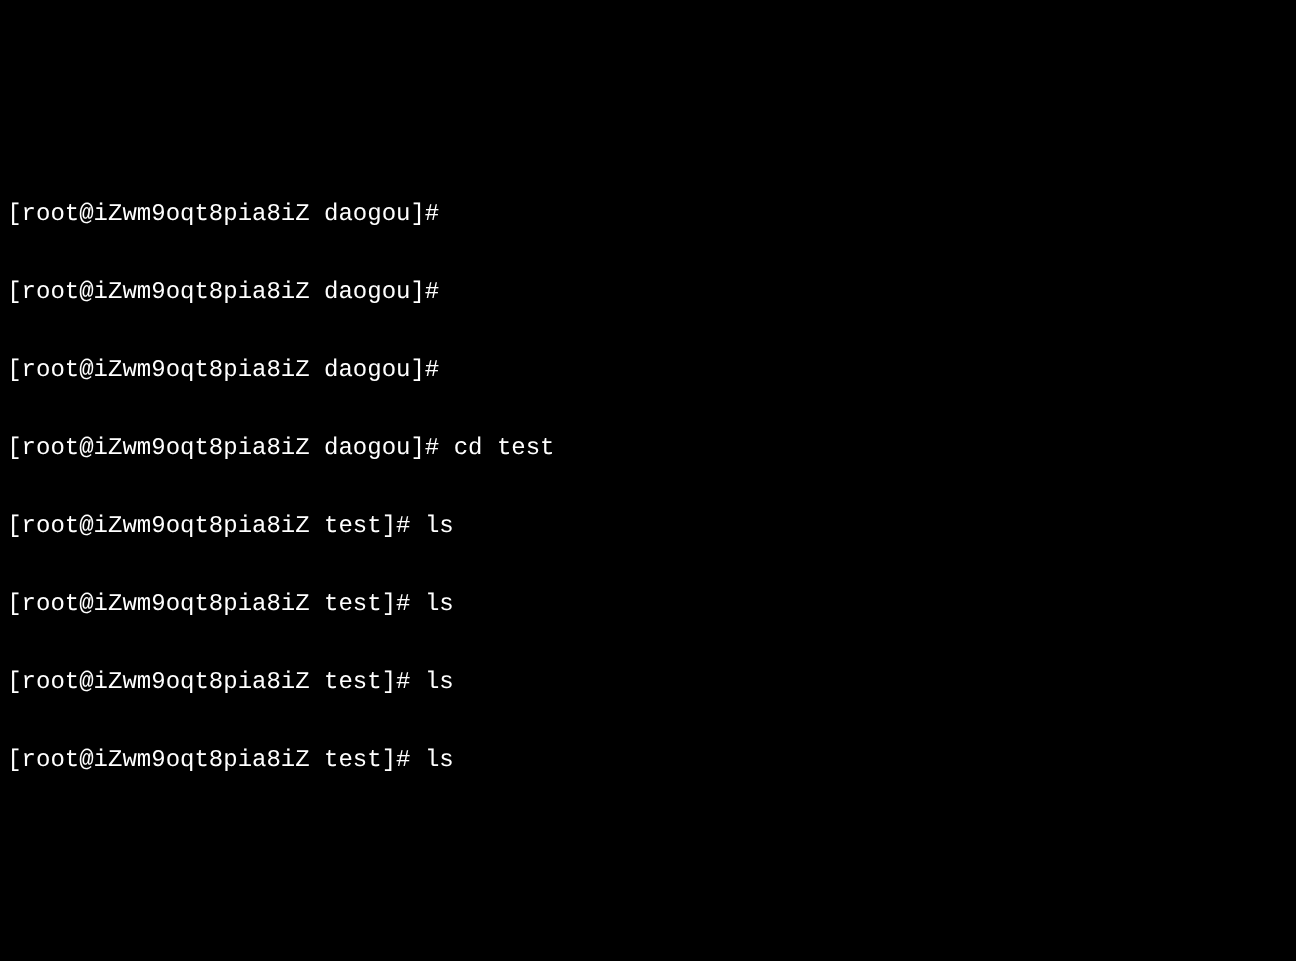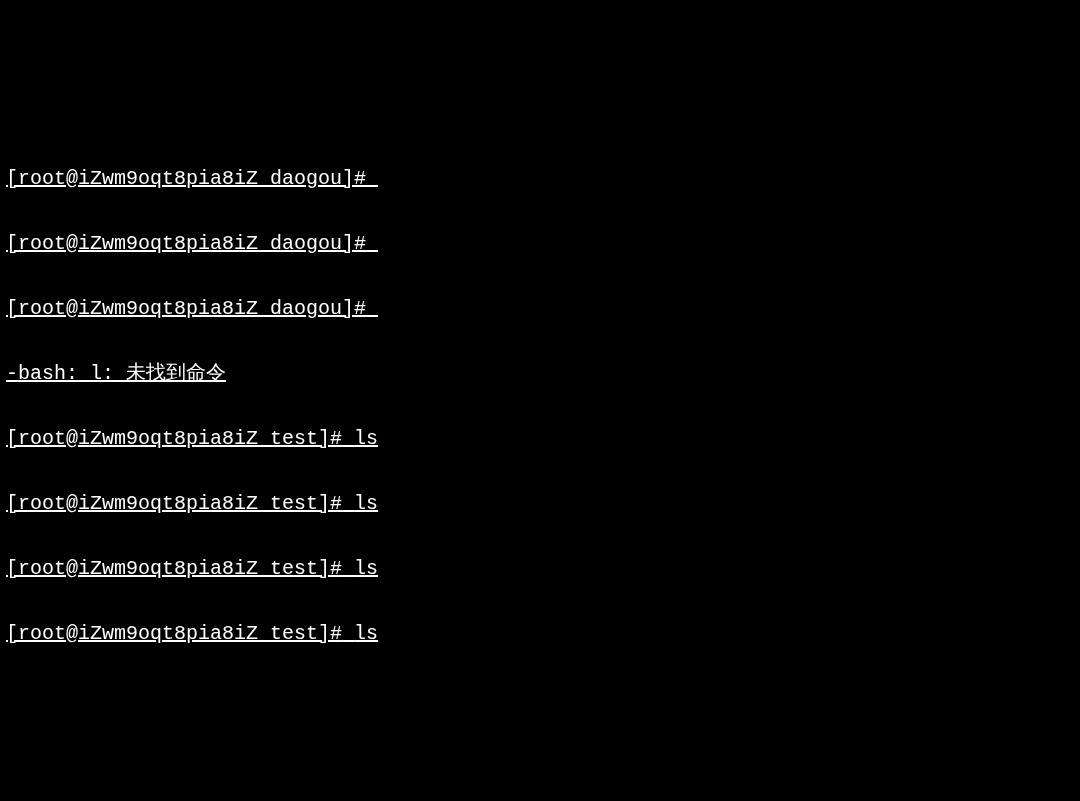--- a/index.html
+++ b/index.html
@@ -17,33 +17,32 @@
       width: 1080px;
       height: 801px;
       overflow: hidden;
       white-space: pre;
     }
     .terminal {
       padding: 0 6px;
     }
     .line {
       display: block;
-      text-decoration: underline;
     }
   </style>
 </head>
 <body>
 
 
 
 <div class="terminal">
 <span class="line"><span>[root@iZwm9oqt8pia8iZ daogou]#</span> </span>
 <span class="line"><span>[root@iZwm9oqt8pia8iZ daogou]#</span> </span>
 <span class="line"><span>[root@iZwm9oqt8pia8iZ daogou]#</span> </span>
-<span class="line"><span>-bash: l: 未找到命令</span></span>
+<span class="line"><span>[root@iZwm9oqt8pia8iZ daogou]#</span> <span>cd test</span></span>
 <span class="line"><span>[root@iZwm9oqt8pia8iZ test]#</span> <span>ls</span></span>
 <span class="line"><span>[root@iZwm9oqt8pia8iZ test]#</span> <span>ls</span></span>
 <span class="line"><span>[root@iZwm9oqt8pia8iZ test]#</span> <span>ls</span></span>
 <span class="line"><span>[root@iZwm9oqt8pia8iZ test]#</span> <span>ls</span></span>
 
 
 
 
 
 

